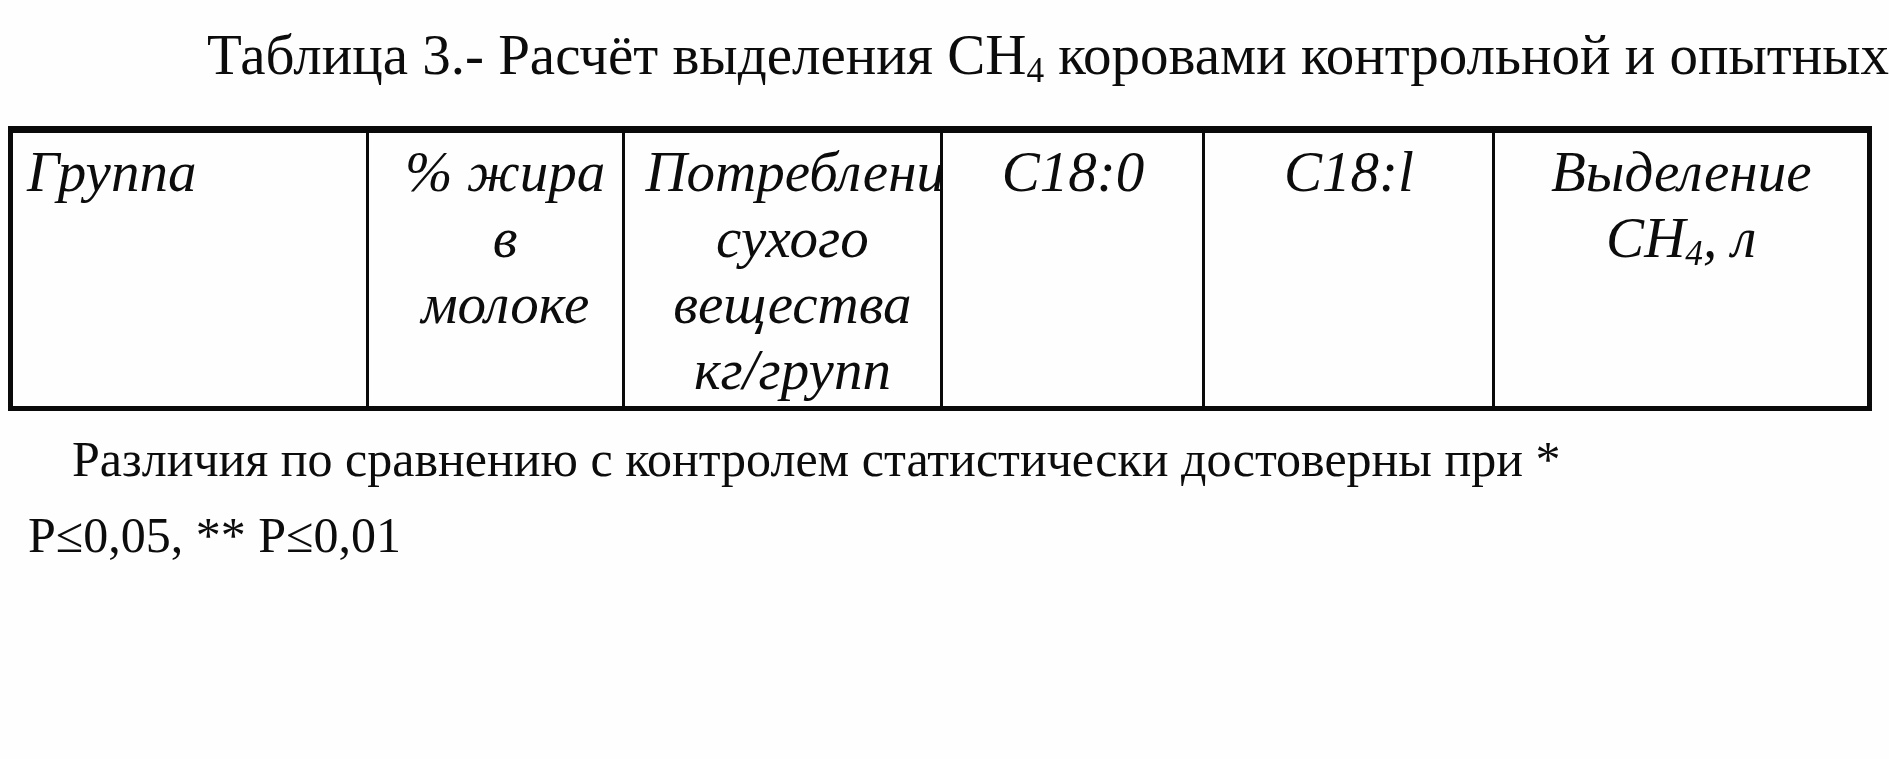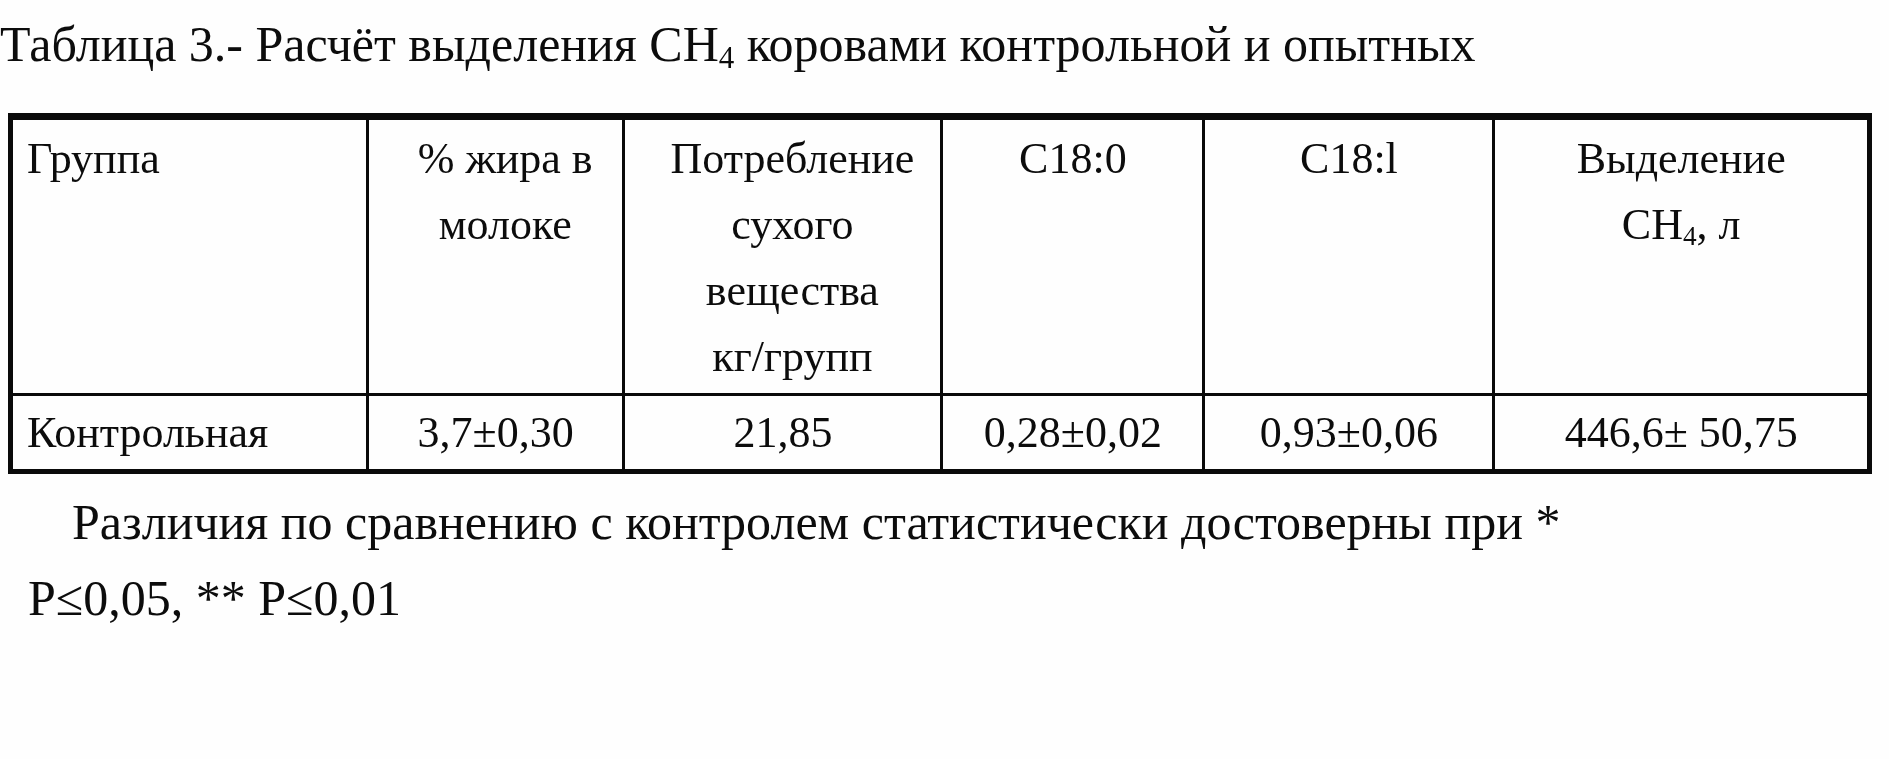--- a/index.html
+++ b/index.html
@@ -10,44 +10,45 @@
   .page {
     position: relative;
     width: 1889px;
     height: 759px;
     background: #fefefe;
     color: #0c0c0c;
     font-family: "Liberation Serif", "DejaVu Serif", serif;
     overflow: hidden;
   }
   .title-block {
-    padding-top: 5px;
-    text-align: left;
-    font-size: 50px;
+    padding-top: 16px;
+    text-align: right;
+    font-size: 57px;
     line-height: 78px;
   }
   .title-line1 { white-space: nowrap; }
   .sub {
     font-size: 0.62em;
     vertical-align: -0.22em;
   }
   table.scan-table {
     table-layout: fixed;
     border-collapse: collapse;
     width: 1864px;
     margin: 16px 0 0 8px;
     border: 5px solid #0a0a0a;
     border-top-width: 7px;
   }
   table.scan-table th,
   table.scan-table td {
     border: 3px solid #0a0a0a;
-    font-size: 44px;
+    font-size: 57px;
     text-align: center;
     overflow: hidden;
+    font-style: italic;
   }
   table.scan-table th {
     font-weight: normal;
     vertical-align: top;
     padding-top: 6px;
     line-height: 66px;
     height: 266px;
   }
   table.scan-table td {
     height: 71px;
@@ -92,28 +93,20 @@
         <th class="pre">Потребление
 сухого
 вещества
 кг/групп</th>
         <th>C18:0</th>
         <th>C18:l</th>
         <th><span>Выделение</span><br><span>CH</span><span class="sub">4</span><span>, л</span></th>
       </tr>
     </thead>
     <tbody>
-      <tr>
-        <td class="cell-left">Контрольная</td>
-        <td>3,7±0,30</td>
-        <td>21,85</td>
-        <td>0,28±0,02</td>
-        <td>0,93±0,06</td>
-        <td>446,6± 50,75</td>
-      </tr>
     </tbody>
   </table>
 
   <div class="footnote">
     <div class="footnote-line1">Различия по сравнению с контролем статистически достоверны при *</div>
     <div class="footnote-line2">P≤0,05, ** P≤0,01</div>
   </div>
 
 </div>
 

